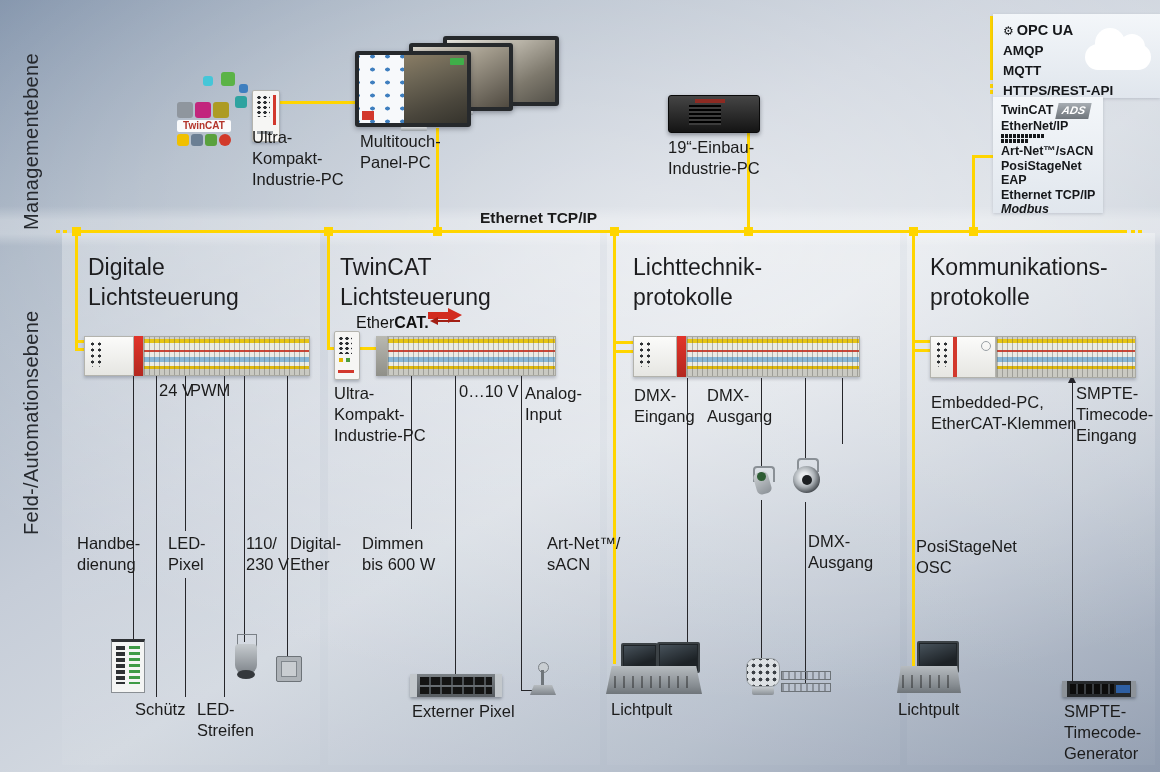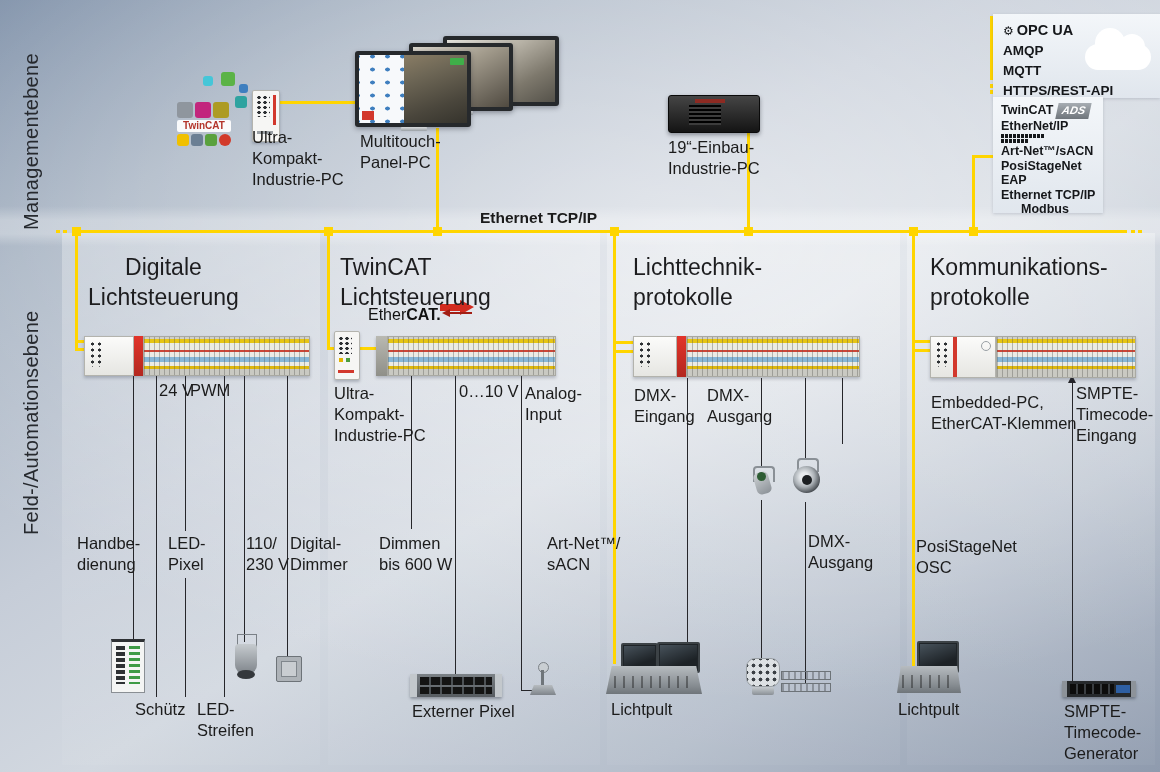--- a/index.html
+++ b/index.html
@@ -38,21 +38,21 @@
   .ibox .row{font-size:13.5px;font-weight:700;line-height:17px;padding:0 0 3px 0;color:#15171a;white-space:nowrap;}
   .pbox .row{font-size:12.5px;line-height:14.5px;padding:0 0 0 0;}
   .cloud{position:absolute;}
   .cloud .c1{position:absolute;left:0;top:16px;width:66px;height:26px;background:#fff;border-radius:13px;}
   .cloud .c2{position:absolute;left:10px;top:0;width:30px;height:30px;background:#fff;border-radius:50%;}
   .cloud .c3{position:absolute;left:34px;top:6px;width:26px;height:26px;background:#fff;border-radius:50%;}
   .ads{display:inline-block;background:linear-gradient(#a7adb3,#6f757b);color:#fff;font-style:italic;
     padding:0 5px 1px 5px;transform:skewX(-12deg);font-size:11px;margin-left:4px;}
   .pixbar{height:4px;background:repeating-linear-gradient(90deg,#15181b 0 3px,rgba(0,0,0,0) 3px 4px);margin:1px 0;}
   .sr{position:absolute;opacity:0;font-size:2px;}
-  .modbus{font-size:14px;margin-left:20px;}
+  .modbus{font-size:14px;font-style:italic;}
   
   .dev{position:absolute;display:flex;box-shadow:0 2px 3px rgba(30,40,60,.25);}
   .cx{position:relative;background:linear-gradient(180deg,#fbfbfa,#e6e6e2);border:1px solid #b3b3ad;}
   .cx-ports{position:absolute;left:4px;top:4px;width:15px;height:26px;
     background-image:radial-gradient(#2c2f32 1.6px,rgba(0,0,0,0) 2px);background-size:7px 6px;}
   .redbar{width:9px;background:linear-gradient(180deg,#e2342a,#b3281f);}
   .strip{flex:1;border:1px solid #a9a9a2;
     background:
      repeating-linear-gradient(90deg,rgba(90,90,85,.38) 0 1px,rgba(0,0,0,0) 1px 5px),
      linear-gradient(180deg,#cfcfc8 0 2px,#e6c414 2px 6px,#ebebe4 6px 13px,#cc4636 13px 15px,
@@ -299,21 +299,21 @@
 
   <div class="dev" style="left:930px;top:336px;width:206px;height:42px;">
     <div class="cx" style="width:64px;">
       <div class="cx-ports"></div>
       <div style="position:absolute;left:22px;top:0;width:4px;height:100%;background:#d2382c;"></div>
       <div style="position:absolute;right:4px;top:4px;width:8px;height:8px;border:1px solid #9aa0a5;border-radius:50%;"></div>
     </div>
     <div class="strip"></div>
   </div>
 
-  <div class="ecat" style="left:356px;top:306px;margin-left:12px;">
+  <div class="ecat" style="left:356px;top:314px;">
     <span>Ether</span><b>CAT.</b>
     <span class="arr">
       <span class="a1"></span>
         <span class="a2"></span>
         <span class="a3"></span>
         <span class="a4"></span>
     </span>
   </div>
 
   <div class="handpanel" style="left:111px;top:639px;width:32px;height:50px;">
@@ -370,50 +370,50 @@
   </div>
 
   <div class="lbl" style="left:252px;top:127px;">Ultra-
 Kompakt-
 Industrie-PC</div>
   <div class="lbl" style="left:360px;top:131px;">Multitouch-
 Panel-PC</div>
   <div class="lbl" style="left:668px;top:137px;">19“-Einbau-
 Industrie-PC</div>
 
-  <div class="hd" style="left:88px;top:252px;text-align:center;">Digitale
+  <div class="hd" style="left:88px;top:252px;">Digitale
 Lichtsteuerung</div>
   <div class="hd" style="left:340px;top:252px;">TwinCAT
 Lichtsteuerung</div>
   <div class="hd" style="left:633px;top:252px;">Lichttechnik-
 protokolle</div>
   <div class="hd" style="left:930px;top:252px;">Kommunikations-
 protokolle</div>
 
   <div class="lbl" style="left:159px;top:380px;">24 V</div>
   <div class="lbl" style="left:190px;top:380px;">PWM</div>
   <div class="lbl" style="left:77px;top:533px;">Handbe-
 dienung</div>
   <div class="lbl" style="left:168px;top:533px;">LED-
 Pixel</div>
   <div class="lbl" style="left:246px;top:533px;">110/
 230 V</div>
   <div class="lbl" style="left:290px;top:533px;">Digital-
-Dimmer</div>
+Ether</div>
   <div class="lbl" style="left:135px;top:699px;">Schütz</div>
   <div class="lbl" style="left:197px;top:699px;">LED-
 Streifen</div>
 
   <div class="lbl" style="left:334px;top:383px;">Ultra-
 Kompakt-
 Industrie-PC</div>
   <div class="lbl" style="left:459px;top:381px;">0…10 V</div>
   <div class="lbl" style="left:525px;top:383px;">Analog-
 Input</div>
-  <div class="lbl" style="left:379px;top:533px;">Dimmen
+  <div class="lbl" style="left:362px;top:533px;">Dimmen
 bis 600 W</div>
   <div class="lbl" style="left:547px;top:533px;">Art-Net™/
 sACN</div>
   <div class="lbl" style="left:412px;top:701px;">Externer Pixel</div>
 
   <div class="lbl" style="left:634px;top:385px;">DMX-
 Eingang</div>
   <div class="lbl" style="left:707px;top:385px;">DMX-
 Ausgang</div>
   <div class="lbl" style="left:808px;top:531px;">DMX-

